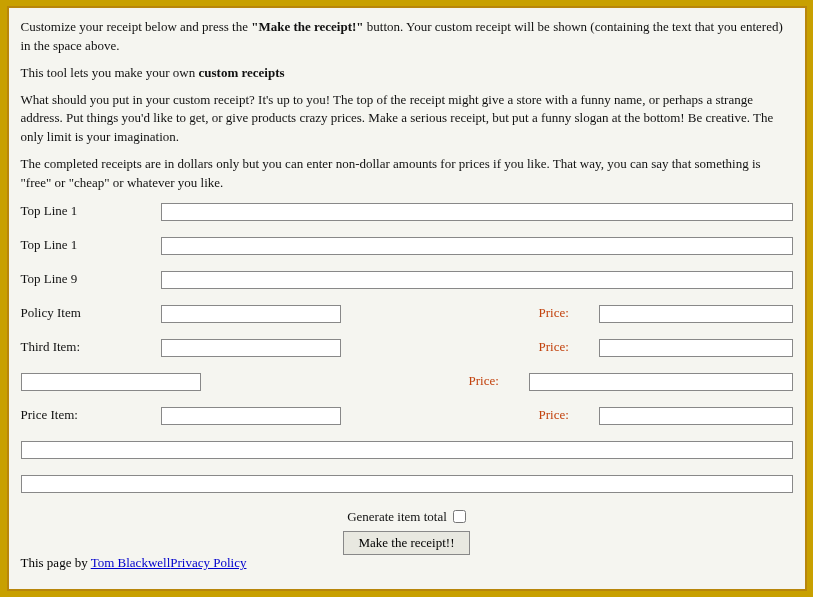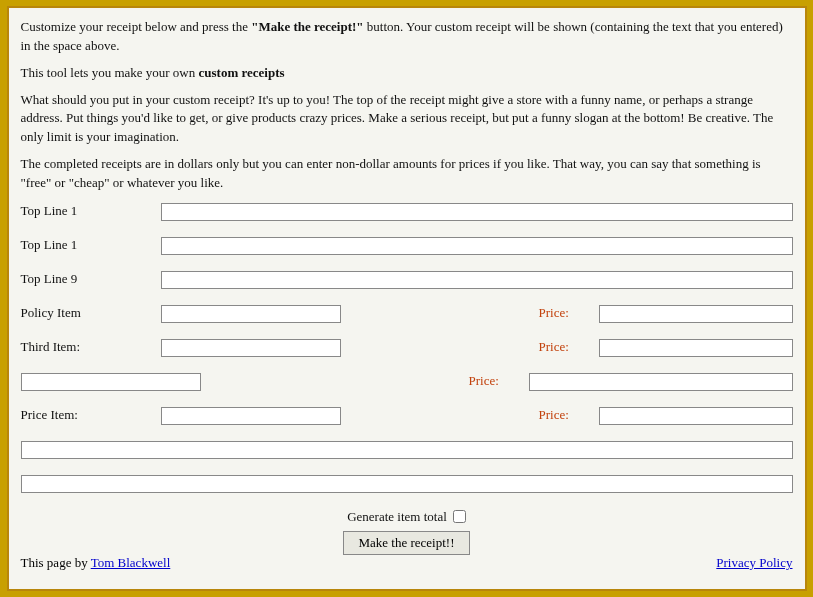--- a/index.html
+++ b/index.html
@@ -122,21 +122,21 @@
       font-family: Times New Roman, Times, serif;
       font-size: 13px;
       padding: 3px 14px;
       cursor: pointer;
       border: 1px solid #888;
       background: #e8e8e0;
     }
 
     .footer-section {
       display: flex;
-      justify-content: space-between;
+      justify-content: flex-start;
       align-items: flex-end;
     }
 
     .footer-section a {
       color: #0000cc;
       font-size: 13px;
     }
 
     .privacy-link {
       color: #0000cc;

